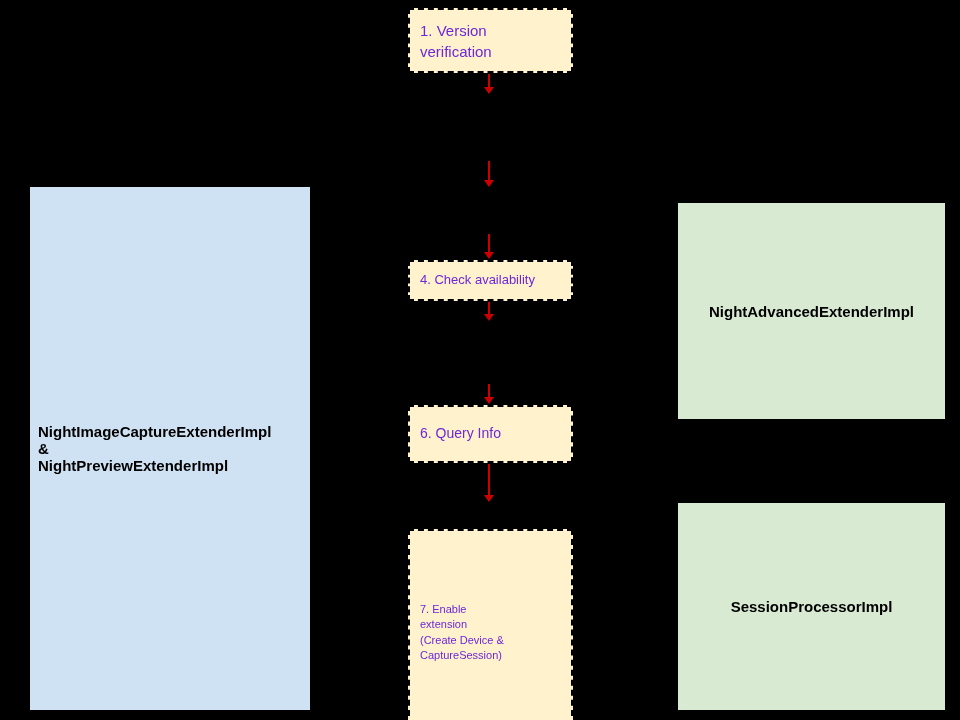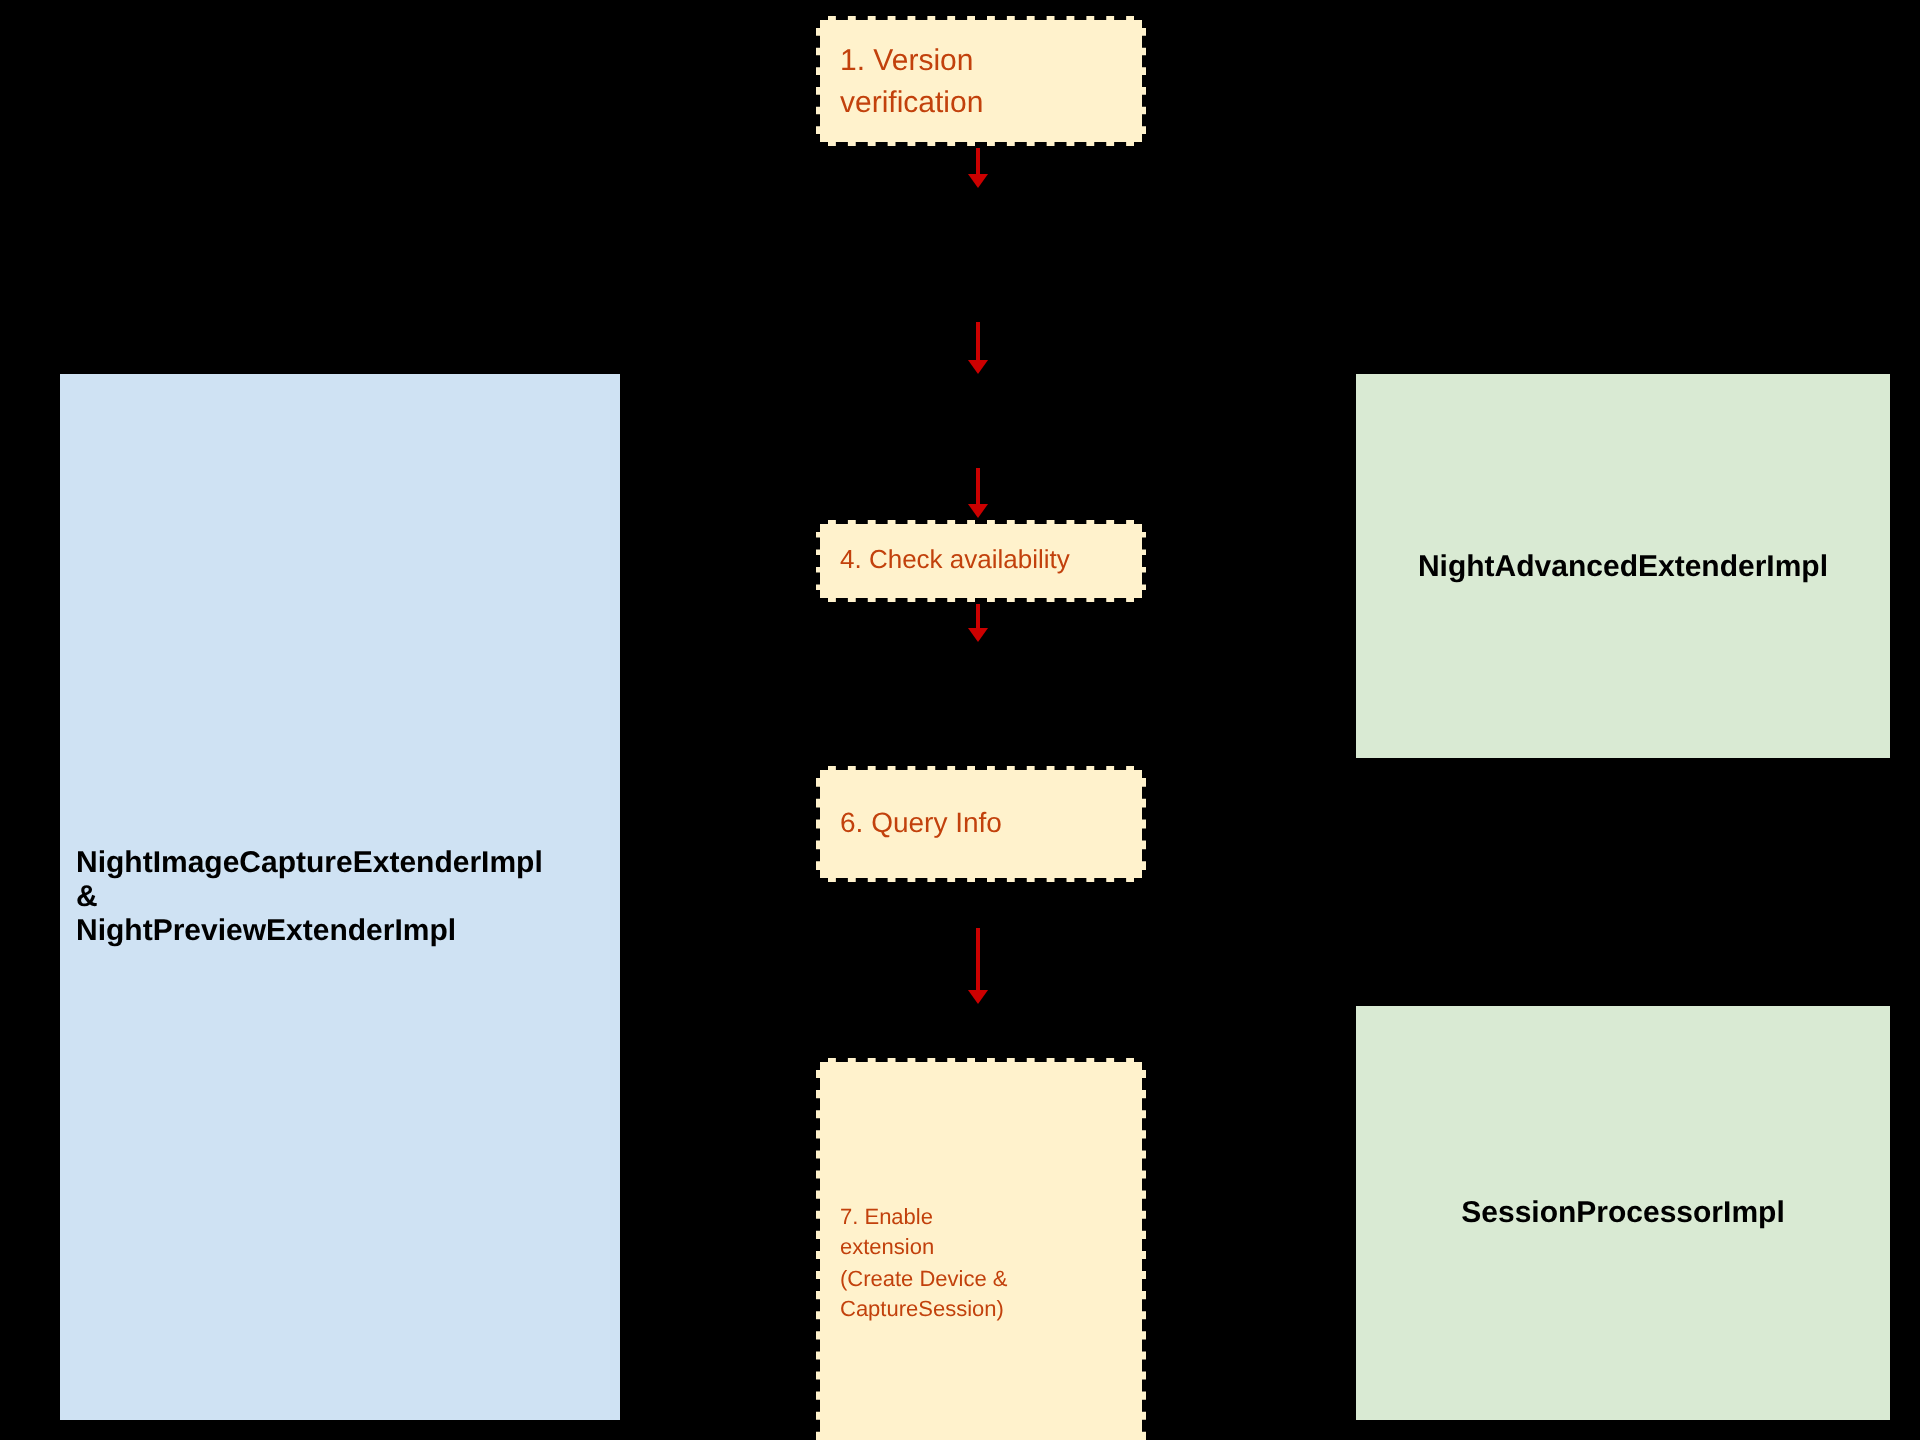--- a/index.html
+++ b/index.html
@@ -20,30 +20,30 @@
   
   .step {
     position: absolute;
     left: 408px;
     width: 165px;
     background: var(--step-fill, #fff2cc);
     border: 2px dashed var(--border, #000);
     box-sizing: border-box;
     display: flex;
     align-items: center;
-    color: #c2410c;
+    color: #6d28d9;
     padding: 4px 10px;
     line-height: 1.4;
   }
   #step-1 { top: 8px;   height: 65px;  font-size: 15px; }
   #step-2 { top: 95px;  height: 65px;  font-size: 15px; }
   #step-3 { top: 188px; height: 45px;  font-size: 13px; }
   #step-4 { top: 260px; height: 41px;  font-size: 13px; }
   #step-5 { top: 322px; height: 61px;  font-size: 13px; line-height: 1.35; }
-  #step-6 { top: 383px; height: 58px;  font-size: 14px; }
+  #step-6 { top: 405px; height: 58px;  font-size: 14px; }
   #step-7 { top: 529px; height: 207px; font-size: 11px; align-items: center; }
 
   
   .arrow { position: absolute; left: 483px; width: 12px; }
   .arrow-line {
     position: absolute; left: 5px; top: 0; width: 2px; bottom: 6px;
     background: var(--arrow, #cc0000);
   }
   .arrow-head {
     position: absolute; left: 1px; bottom: 0; width: 0; height: 0;
@@ -75,21 +75,21 @@
     text-align: left;
   }
   .right-box {
     left: 678px; width: 267px;
     background: var(--right-fill, #d9ead3);
     justify-content: center;
     text-align: center;
     font-size: 15px;
     padding: 8px;
   }
-  #right-box-1 { top: 187px; height: 192px; }
+  #right-box-1 { top: 203px; height: 216px; }
   #right-box-2 { top: 503px; height: 207px; }
 </style>
 </head>
 <body>
 
 <div class="canvas">
 
   <div class="side-box" id="left-box">
     <span class="label">NightImageCaptureExtenderImpl
 &amp;

